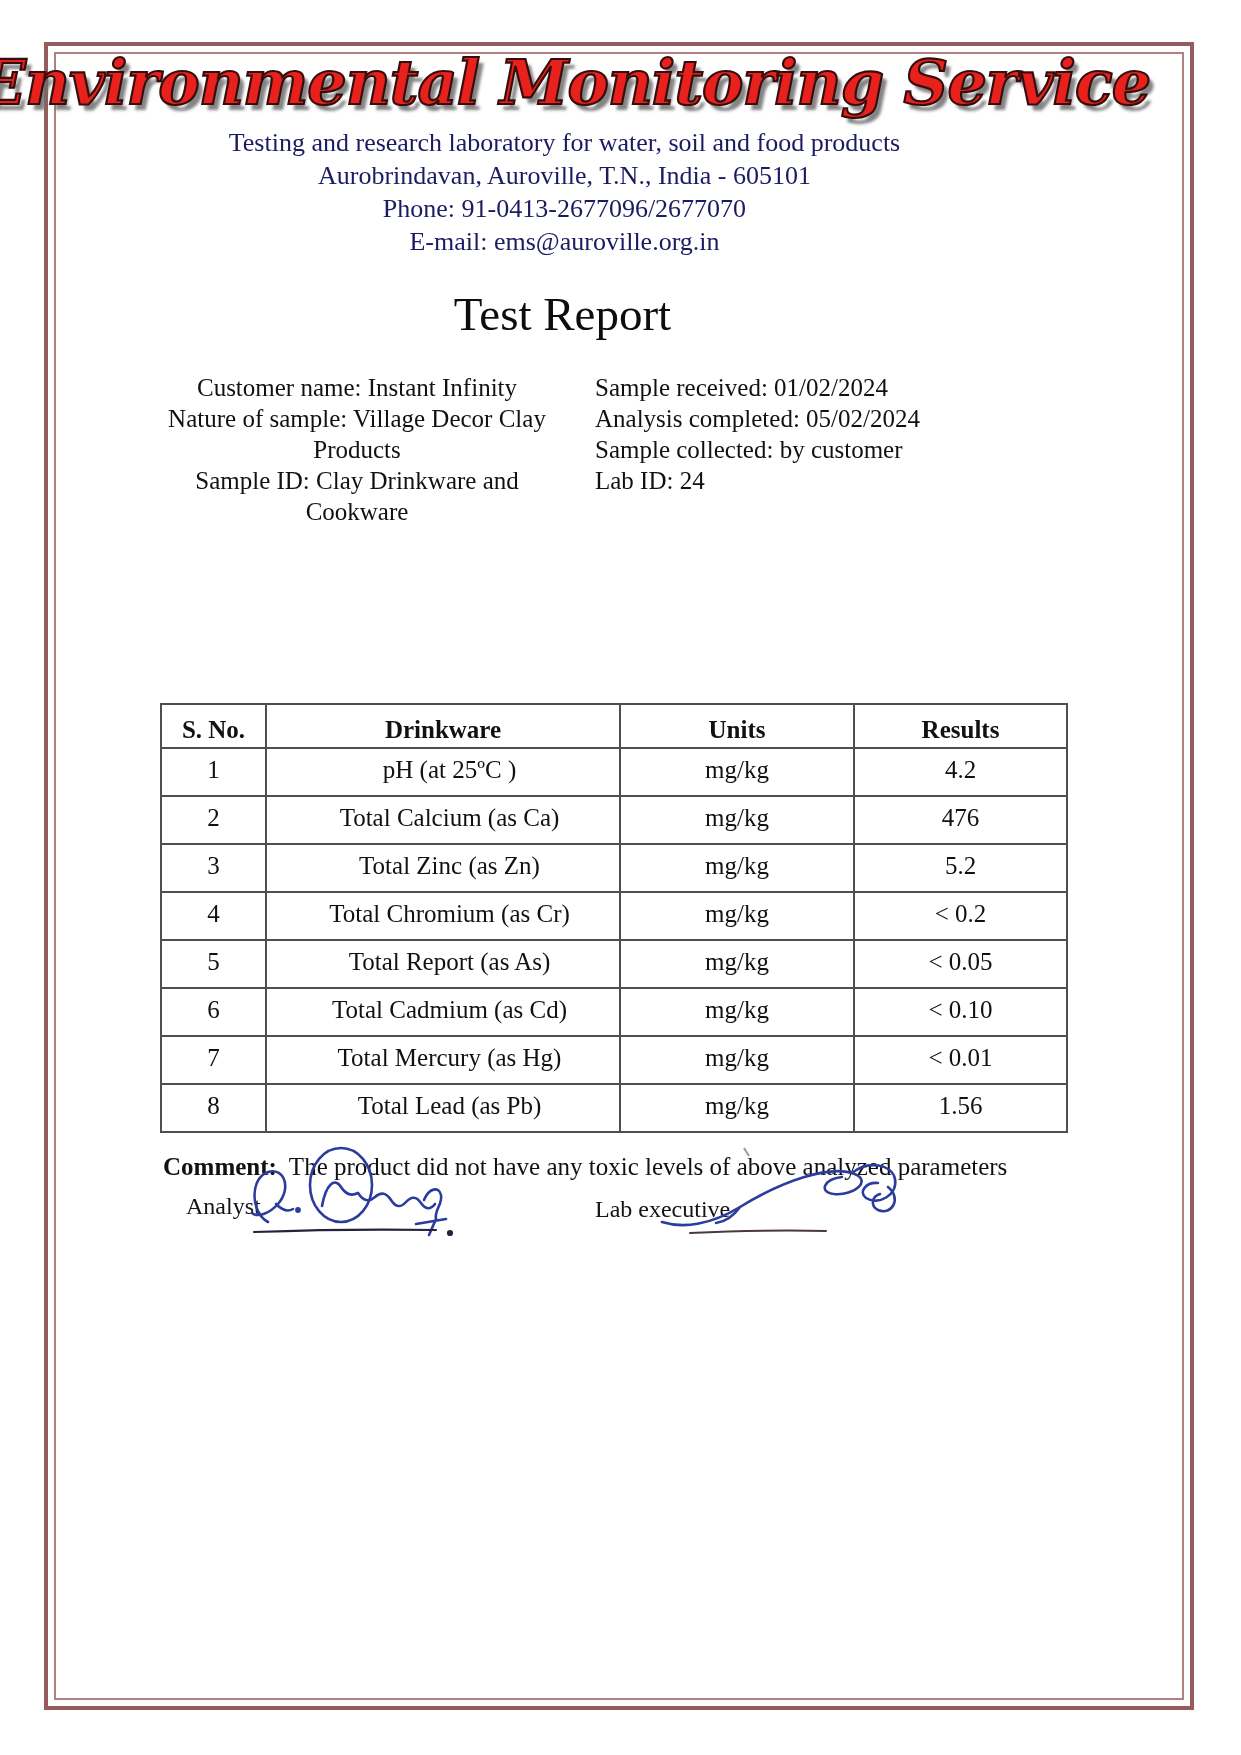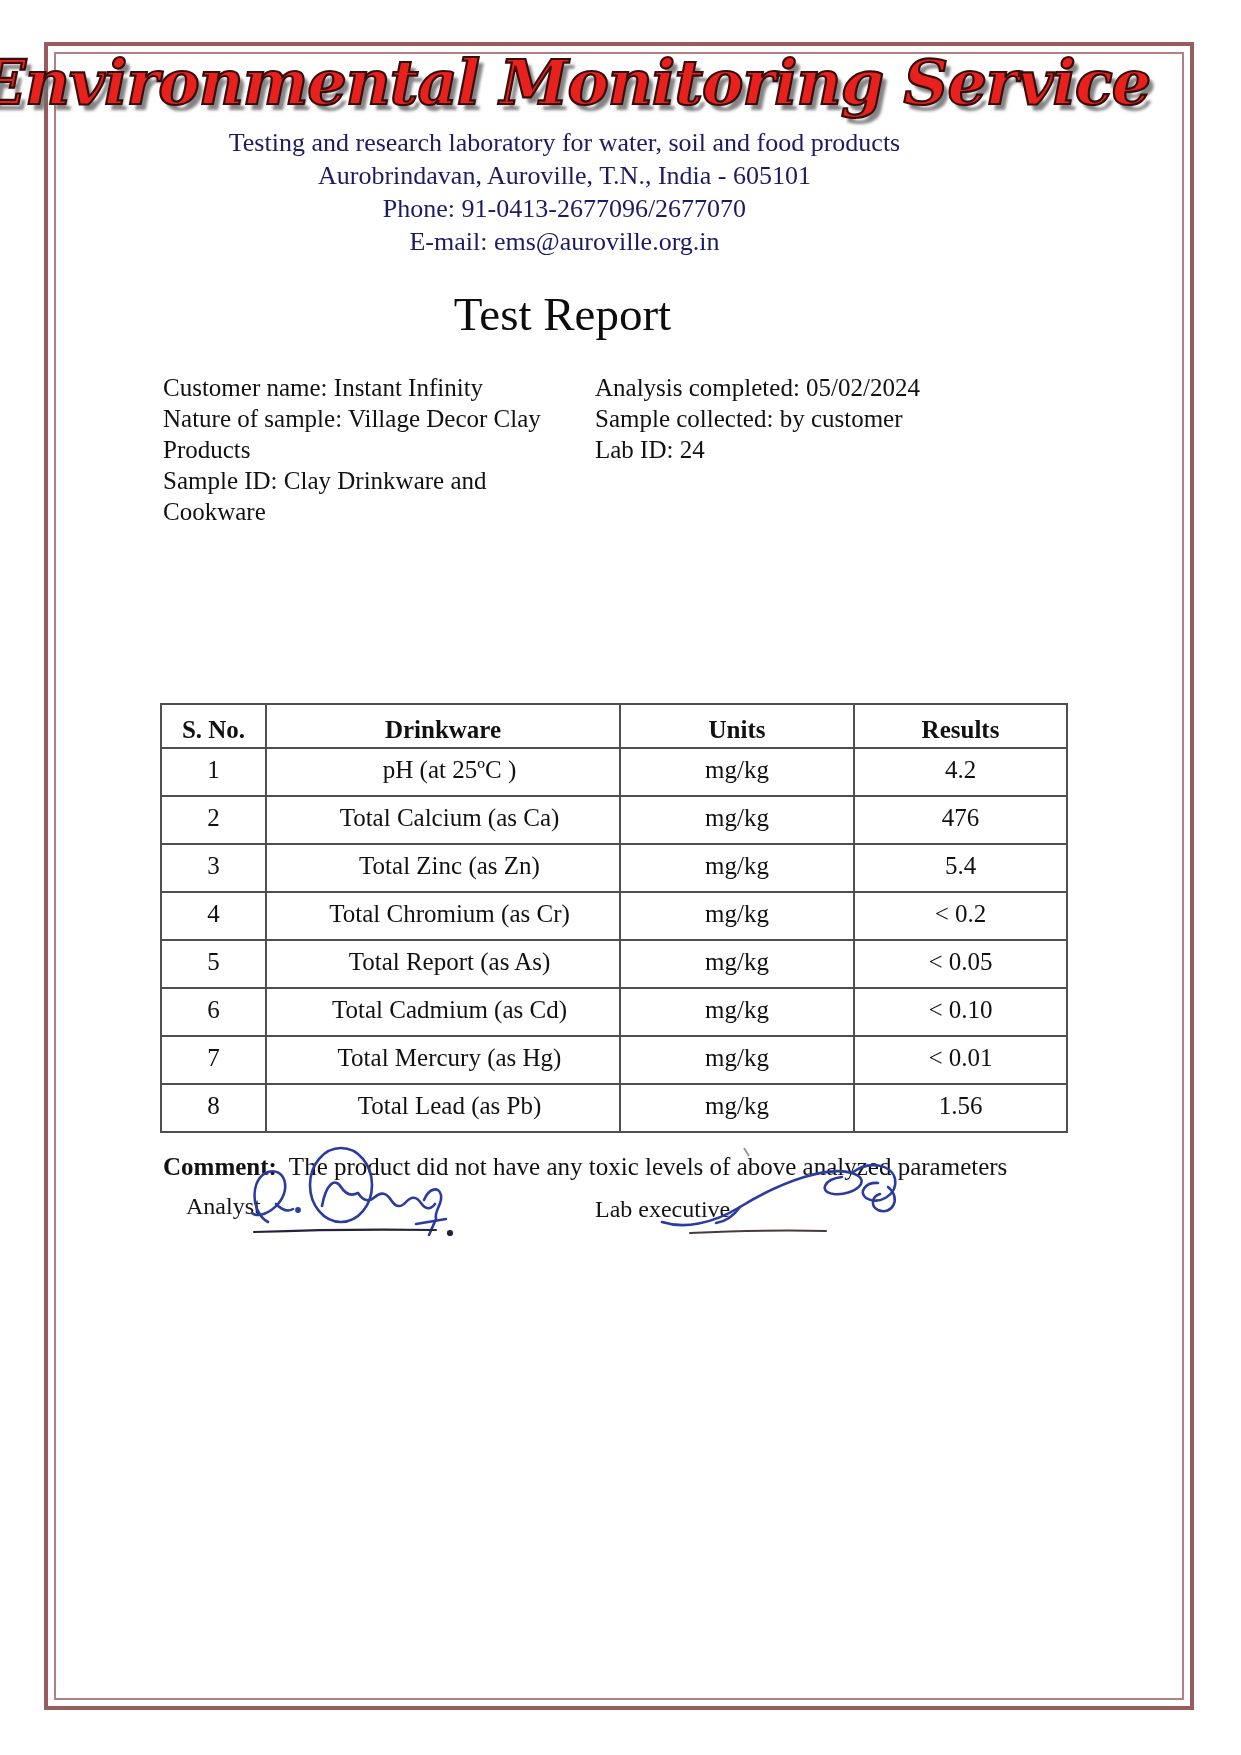--- a/index.html
+++ b/index.html
@@ -47,21 +47,21 @@
   .report-title{
     position:absolute;left:0;top:288px;width:1241px;
     transform:translateX(-58px);
     text-align:center;
     font-size:47px;line-height:52px;
     color:#0d0d0d;
   }
   
   .info-left{
     position:absolute;left:163px;top:372px;width:388px;
-    font-size:25px;line-height:31px;
+    font-size:25px;line-height:31px;text-align:center;
   }
   .info-right{
     position:absolute;left:595px;top:372px;width:410px;
     font-size:25px;line-height:31px;
   }
   
   table.results{
     position:absolute;left:160px;top:703px;width:906px;
     border-collapse:collapse;table-layout:fixed;
     font-size:25px;
@@ -118,20 +118,21 @@
 
   <div class="report-title">Test Report</div>
 
   <div class="info-left">
       <div>Customer name: Instant Infinity</div>
       <div>Nature of sample: Village Decor Clay Products</div>
       <div>Sample ID: Clay Drinkware and Cookware</div>
     </div>
 
   <div class="info-right">
+      <div>Sample received: 01/02/2024</div>
       <div>Analysis completed: 05/02/2024</div>
       <div>Sample collected: by customer</div>
       <div>Lab ID: 24</div>
     </div>
 
   <table class="results">
     <colgroup>
       <col class="c0">
         <col class="c1">
         <col class="c2">
@@ -155,21 +156,21 @@
         <tr>
           <td class="col0">2</td>
           <td class="col1">Total Calcium (as Ca)</td>
           <td class="col2">mg/kg</td>
           <td class="col3">476</td>
         </tr>
         <tr>
           <td class="col0">3</td>
           <td class="col1">Total Zinc (as Zn)</td>
           <td class="col2">mg/kg</td>
-          <td class="col3">5.4</td>
+          <td class="col3">5.2</td>
         </tr>
         <tr>
           <td class="col0">4</td>
           <td class="col1">Total Chromium (as Cr)</td>
           <td class="col2">mg/kg</td>
           <td class="col3">&lt; 0.2</td>
         </tr>
         <tr>
           <td class="col0">5</td>
           <td class="col1">Total Report (as As)</td>

